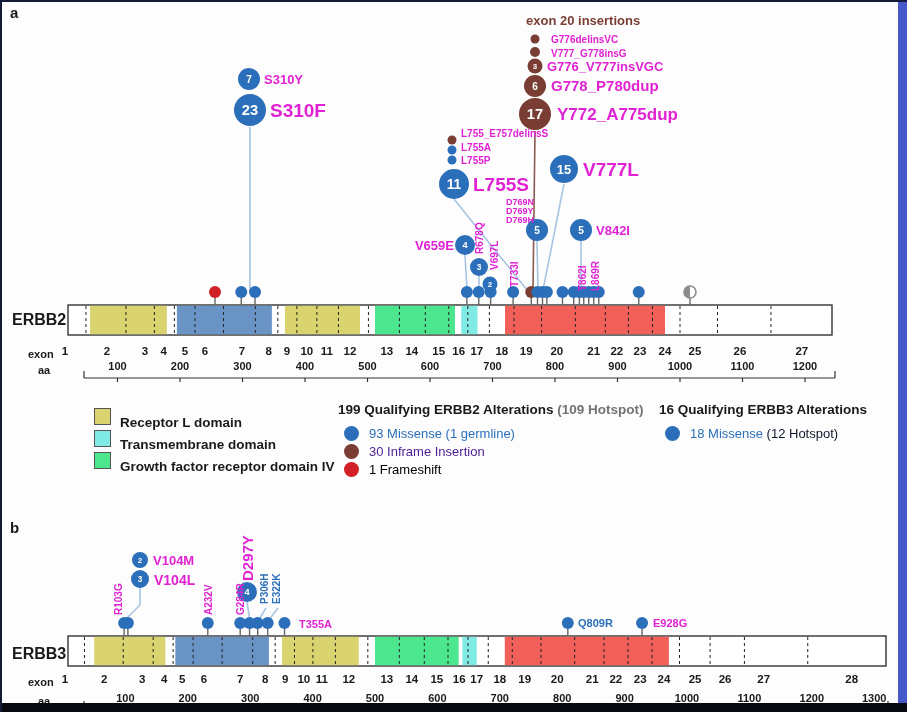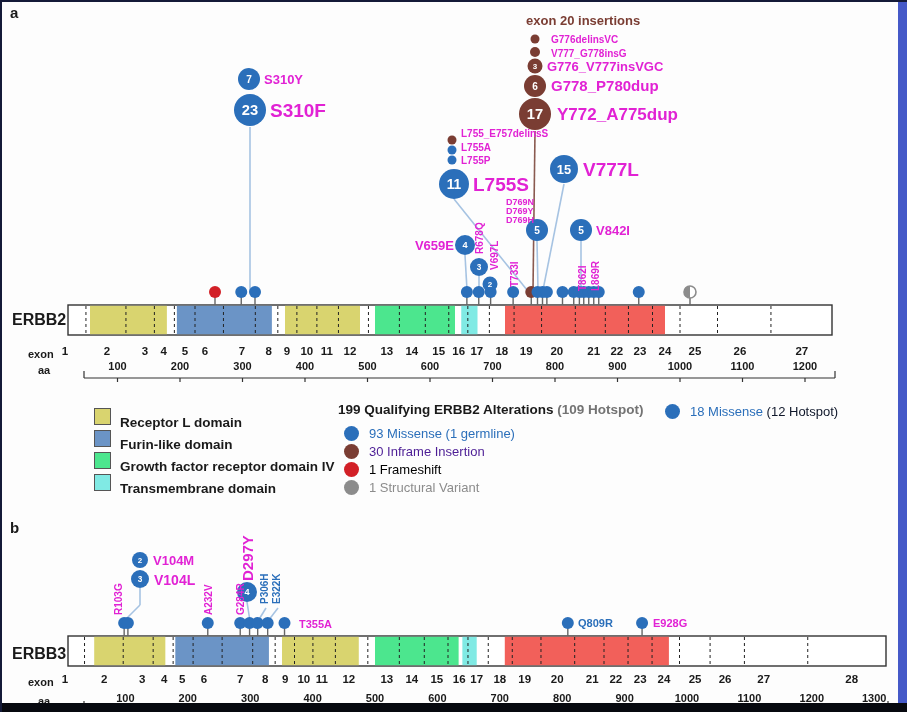--- a/index.html
+++ b/index.html
@@ -359,56 +359,49 @@
         <text x="36" y="703" fill="#1a1a1a" font-size="11" font-weight="bold" font-family="&quot;Liberation Sans&quot;,sans-serif">aa</text>
       </g>
     </svg>
 
   <div id="domain-legend" class="legend-block">
       <div class="dl-row">
         <span class="dl-swatch" style="background: rgb(217, 212, 111);"></span>
         <span class="dl-label">Receptor L domain</span>
       </div>
       <div class="dl-row">
-        <span class="dl-swatch" style="background: rgb(107, 148, 198);"></span>
-        <span class="dl-label">Furin-like domain</span>
+        <span class="dl-swatch" style="background: rgb(128, 234, 228);"></span>
+        <span class="dl-label">Transmembrane domain</span>
       </div>
       <div class="dl-row">
         <span class="dl-swatch" style="background: rgb(76, 230, 142);"></span>
         <span class="dl-label">Growth factor receptor domain IV</span>
-      </div>
-      <div class="dl-row">
-        <span class="dl-swatch" style="background: rgb(128, 234, 228);"></span>
-        <span class="dl-label">Transmembrane domain</span>
       </div>
     </div>
 
   <div id="erbb2-legend" class="legend-block">
     <div class="leg-title"><span>199 Qualifying ERBB2 Alterations </span><span id="erbb2-hotspot" style="color: #737373;">(109 Hotspot)</span></div>
     <div id="erbb2-items">
         <div class="leg-row">
           <span class="leg-dot" style="background: rgb(43, 111, 186);"></span>
           <span class="leg-text" style="color: rgb(43, 111, 186);">93 Missense (1 germline)</span>
         </div>
         <div class="leg-row">
           <span class="leg-dot" style="background: rgb(122, 61, 51);"></span>
           <span class="leg-text" style="color: #4c1d95;">30 Inframe Insertion</span>
         </div>
         <div class="leg-row">
           <span class="leg-dot" style="background: rgb(210, 32, 39);"></span>
           <span class="leg-text" style="color: #000000;">1 Frameshift</span>
         </div>
-        <div class="leg-row">
-          <span class="leg-dot" style="background: rgb(140, 140, 140);"></span>
-          <span class="leg-text" style="color: rgb(140, 140, 140);">1 Structural Variant</span>
-        </div>
       </div>
   </div>
 
   <div id="erbb3-legend" class="legend-block">
+    <div class="leg-title">16 Qualifying ERBB3 Alterations</div>
     <div class="leg-row">
       <span class="leg-dot" id="erbb3-dot" style="background: rgb(43, 111, 186);"></span>
       <span class="leg-text"><span id="erbb3-prefix" style="color: rgb(43, 111, 186);">18 Missense </span><span id="erbb3-suffix" style="color: #0f172a;">(12 Hotspot)</span></span>
     </div>
   </div>
 
   <div class="edge-right"></div>
   <div class="edge-bottom"></div>
 </div>
 

